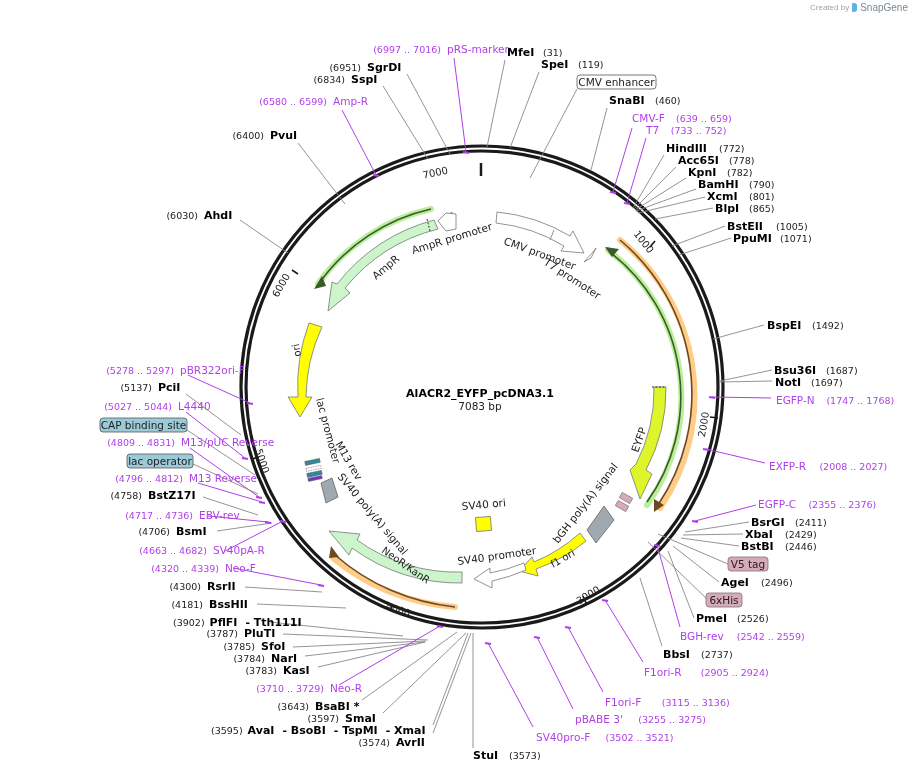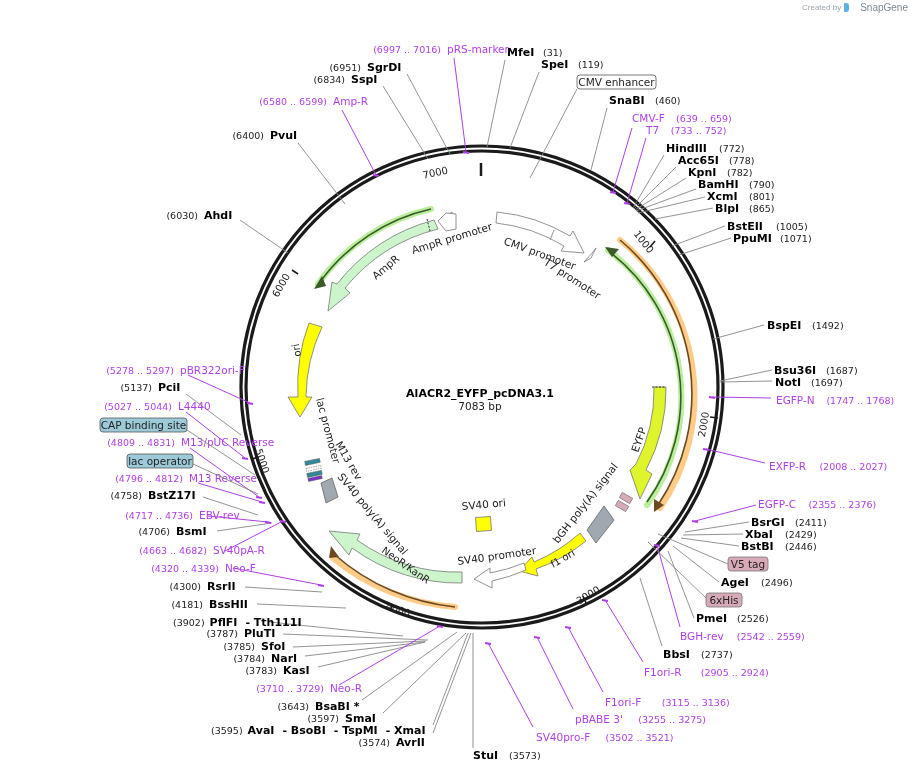--- a/index.html
+++ b/index.html
@@ -1,19 +1,19 @@
 <!DOCTYPE html>
 <html><head>
 <meta charset="utf-8">
 <style>
   html,body{margin:0;padding:0;background:#fff;}
   body{width:914px;height:773px;position:relative;overflow:hidden;font-family:"DejaVu Sans","Liberation Sans",sans-serif;}
   #map{position:absolute;left:0;top:0;width:914px;height:773px;}
   .credit{position:absolute;right:6px;top:2px;font-size:8px;color:#9aa4ad;font-family:"Liberation Sans",sans-serif;display:flex;align-items:center;gap:3px;}
-  .credit .brand{font-size:10px;color:#7d8791;margin-left:8px;}
+  .credit .brand{font-size:10px;color:#7d8791;}
   .credit .logo{display:inline-block;width:5px;height:9px;background:#5ab2e6;border-radius:1px 3px 3px 1px;}
   svg text{font-family:"DejaVu Sans","Liberation Sans",sans-serif;}
   .enz{font-size:11px;font-weight:bold;fill:#000;}
   .pos{font-size:9.5px;fill:#222;}
   .pri{font-size:10.5px;fill:#b03fe8;}
   .pripos{font-size:9.5px;fill:#b03fe8;}
   .featlbl{font-size:10.5px;fill:#222;}
   .title{font-size:11px;font-weight:bold;fill:#000;}
   .bp{font-size:10.5px;fill:#222;}
   .tick{font-size:10px;fill:#222;}

